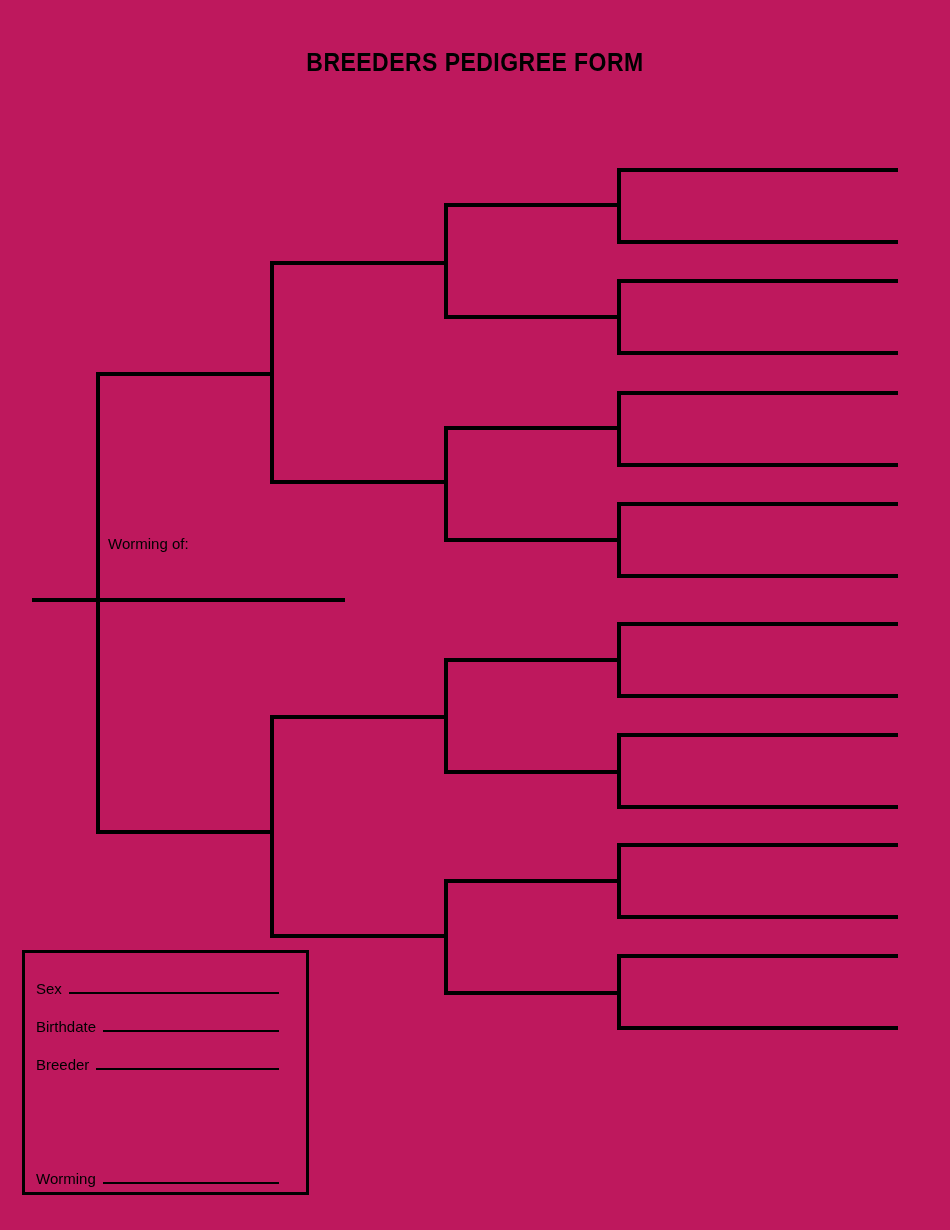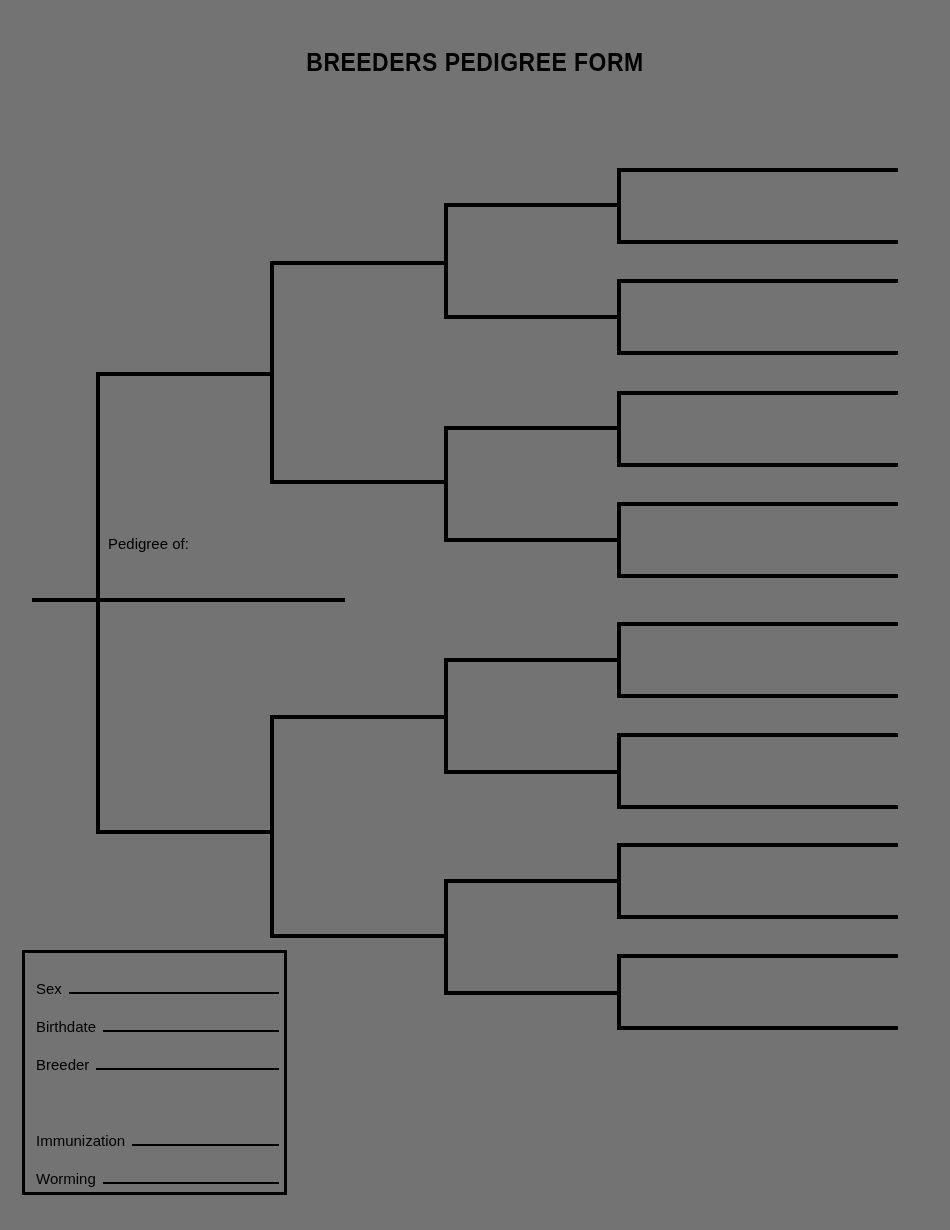--- a/index.html
+++ b/index.html
@@ -9,21 +9,21 @@
     background: #ffffff;
   }
   body {
     font-family: "Liberation Sans", sans-serif;
     color: #000000;
   }
   #page {
     position: relative;
     width: 950px;
     height: 1230px;
-    background: #737373;
+    background: #be185d;
     overflow: hidden;
   }
 
   
   .title {
     position: absolute;
     left: 0;
     top: 48px;
     width: 950px;
     text-align: center;
@@ -84,21 +84,21 @@
     width: 4px;
     height: 76px;
     background: #000000;
   }
 
   
   .info-box {
     position: absolute;
     left: 22px;
     top: 950px;
-    width: 265px;
+    width: 287px;
     height: 245px;
     border: 3px solid #000000;
     box-sizing: border-box;
   }
   .info-row {
     position: absolute;
     left: 11px;
     width: 243px;
     height: 32px;
     display: flex;
@@ -122,21 +122,21 @@
 <body>
 
 <div id="page">
 
   <div class="title">BREEDERS PEDIGREE FORM</div>
 
   <div class="vline" style="left:96px; top:372px; height:462px;"></div>
 
   <div class="hline subject-line"></div>
 
-  <div class="subject-label">Pedigree of:</div>
+  <div class="subject-label">Worming of:</div>
 
   <div class="hline" style="left:96px; top:372px; width:178px;"></div>
   <div class="hline" style="left:96px; top:830px; width:178px;"></div>
 
   <div class="vline" style="left:270px; top:261px; height:223px;"></div>
   <div class="hline" style="left:270px; top:261px; width:178px;"></div>
   <div class="hline" style="left:270px; top:480px; width:178px;"></div>
 
   <div class="vline" style="left:270px; top:715px; height:223px;"></div>
   <div class="hline" style="left:270px; top:715px; width:178px;"></div>
@@ -205,23 +205,19 @@
       <span class="info-rule"></span>
     </div>
     <div class="info-row" style="top:50px;">
       <span class="info-label">Birthdate</span>
       <span class="info-rule"></span>
     </div>
     <div class="info-row" style="top:88px;text-align:center;">
       <span class="info-label">Breeder</span>
       <span class="info-rule"></span>
     </div>
-    <div class="info-row" style="top:164px;">
-      <span class="info-label">Immunization</span>
-      <span class="info-rule"></span>
-    </div>
     <div class="info-row" style="top:202px;">
       <span class="info-label">Worming</span>
       <span class="info-rule"></span>
     </div>
   </div>
 
 </div>
 
 </body></html>

